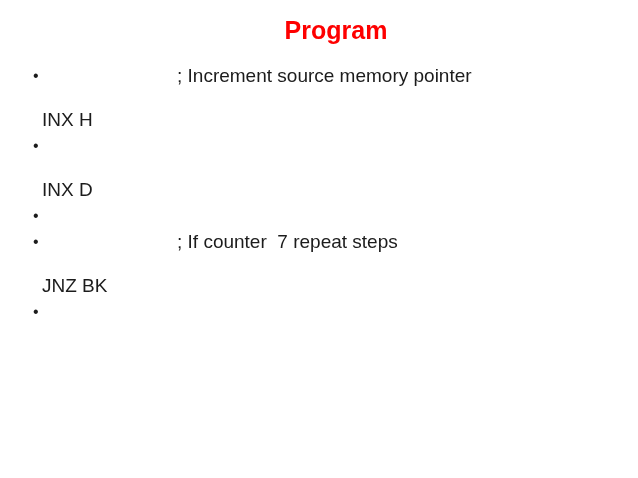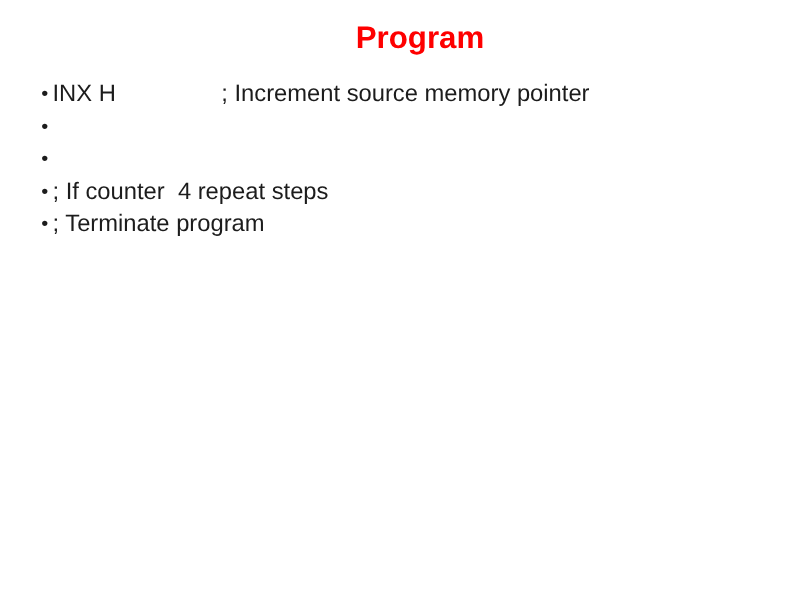--- a/index.html
+++ b/index.html
@@ -41,20 +41,21 @@
   .bullet-marker {
     flex: 0 0 9px;
     width: 9px;
     font-size: 16px;
     line-height: 26px;
   }
   .instruction {
     flex: 0 0 135px;
     width: 135px;
     white-space: nowrap;
+    margin-top: 44px;
   }
   .comment {
     white-space: pre-wrap;
     max-width: 420px;
   }
   .comment-cont {
     display: block;
   }
   .page-number {
     position: absolute;
@@ -74,33 +75,34 @@
   <div class="bullet-list">
 
     <div class="bullet-row">
       <span class="bullet-marker">•</span>
       <span class="instruction">INX H</span>
       <span class="comment">; Increment source memory pointer</span>
     </div>
 
     <div class="bullet-row">
       <span class="bullet-marker">•</span>
+      <span class="instruction">INX D</span>
     </div>
 
     <div class="bullet-row">
       <span class="bullet-marker">•</span>
     </div>
 
     <div class="bullet-row">
       <span class="bullet-marker">•</span>
-      <span class="comment">; If counter  4 repeat steps</span>
+      <span class="instruction">JNZ BK</span>
+      <span class="comment">; If counter  7 repeat steps</span>
     </div>
 
     <div class="bullet-row">
       <span class="bullet-marker">•</span>
-      <span class="comment">; Terminate program</span>
     </div>
 
   </div>
 
   <div class="page-number">48</div>
 
 </div>
 
 </body></html>

